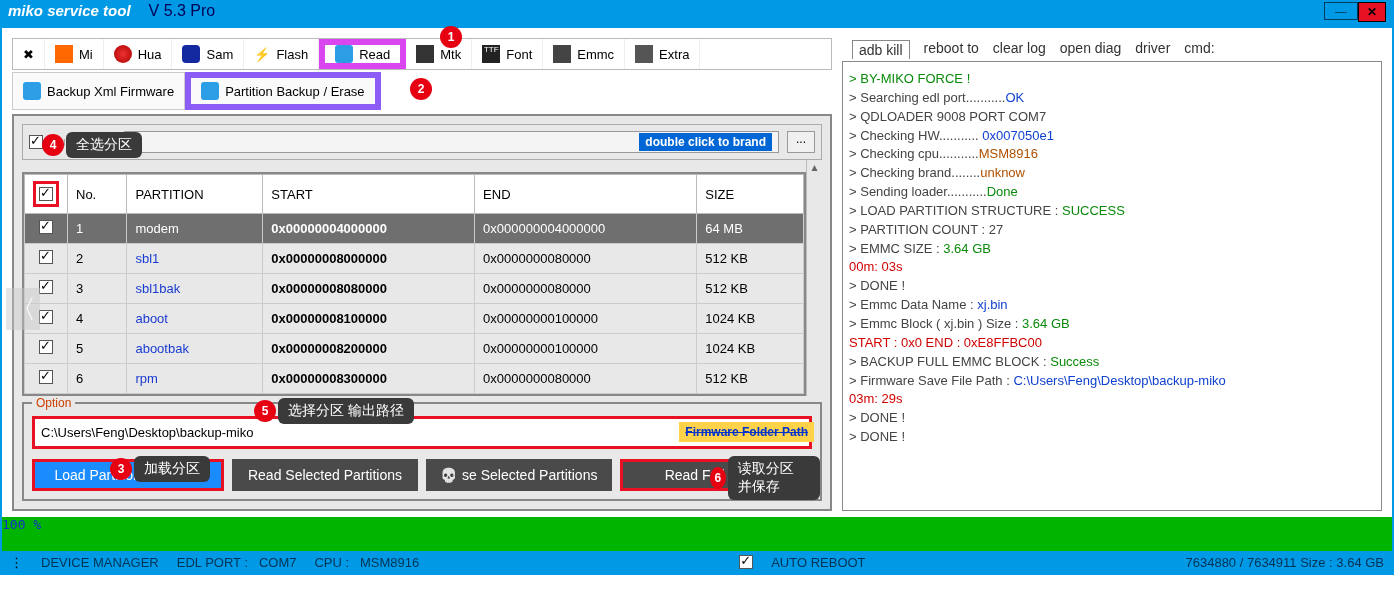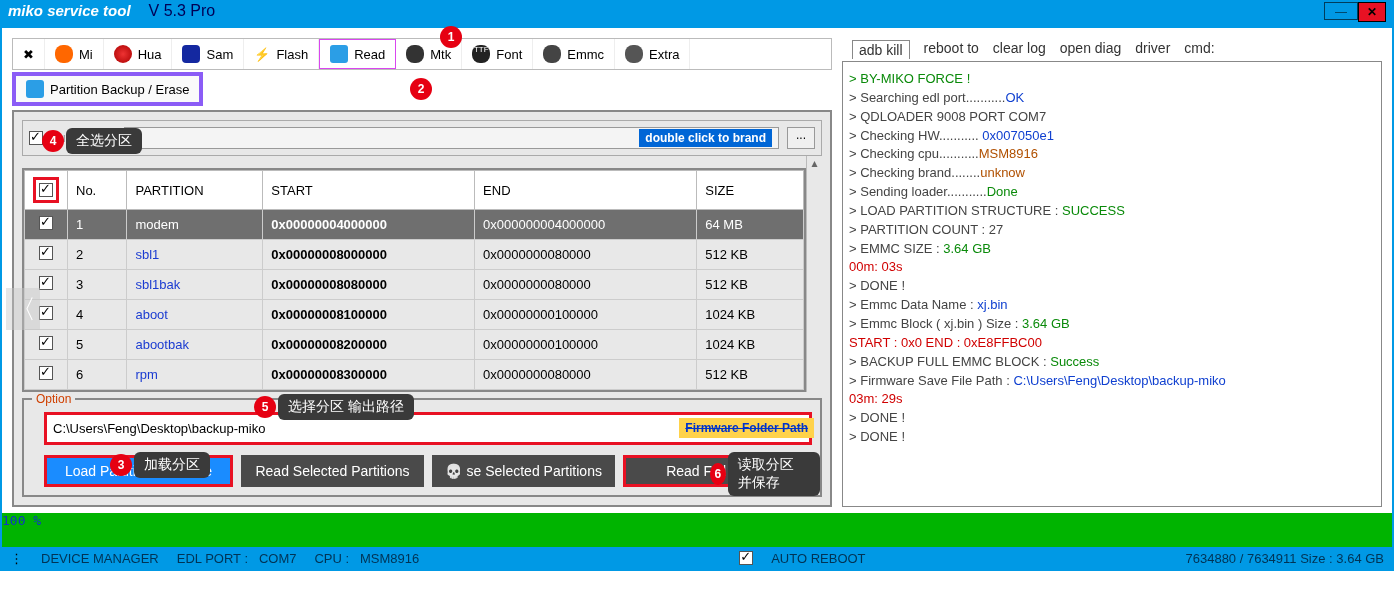--- a/index.html
+++ b/index.html
@@ -9,24 +9,24 @@
   .titlebar .app { font-weight: bold; font-size: 15px; margin-right: 18px; font-style: italic; }
   .titlebar .ver { color: #005; font-size: 16px; }
   .titlebar .spacer { flex: 1; }
   .titlebar .min { width: 34px; height: 18px; background: #0099e5; border:1px solid #003d5c; display:flex; align-items:flex-end; justify-content:center; color:#003d5c; }
   .titlebar .close { width: 28px; height: 20px; background: #e81123; border:1px solid #000; display:flex; align-items:center; justify-content:center; color:#000; font-weight:bold;}
   .main { display: flex; padding: 10px 10px 6px 10px; gap: 10px; background:#fff;}
   .left { flex: 1; position: relative; }
   .right { width: 540px; display:flex; flex-direction:column; }
   .toolbar { display: flex; height: 32px; border: 1px solid #bbb; background: #fff; }
   .toolbar .tb { display:flex; align-items:center; padding: 0 10px; gap:6px; border-right:1px solid #eee; font-size:13px; }
-  .toolbar .tb.hl { border: 1px solid #d946ef; }
+  .toolbar .tb.hl { border: 6px solid #d946ef; }
   .tabs2 { display:flex; margin-top: 2px; }
   .tabs2 .tab { display:flex; align-items:center; gap:6px; padding: 4px 10px; border:1px solid #ccc; background:#fafafa; font-size:13px; }
-  .tabs2 .tab.hl { border: 4px solid #8b5cf6; }
+  .tabs2 .tab.hl { border: 6px solid #8b5cf6; }
   .pane { border: 2px solid #888; margin-top: 4px; background: #e8e8e8; padding: 8px; position:relative;}
   .loaderrow { display:flex; align-items:center; gap:8px; padding: 6px; border:1px solid #aaa; background:#e8e8e8;}
   .loaderrow .pathbox { flex:1; height:22px; border:1px solid #999; background:#f4f4f4; display:flex; align-items:center; justify-content:flex-end; padding:0 6px;}
   .loaderrow .pathbox .hint { background:#0066d6; color:#fff; font-weight:bold; padding:2px 6px;}
   .loaderrow .browse { width:28px; height:22px; border:1px solid #999; background:#f0f0f0; text-align:center;}
   .annot { position:absolute; display:flex; align-items:center; z-index:10; pointer-events:none;}
   .annot .num { width:22px; height:22px; border-radius:50%; background:#e60012; color:#fff; font-weight:bold; display:flex; align-items:center; justify-content:center; font-size:12px;}
   .annot .bubble { background:#3a3a3a; color:#fff; padding:4px 10px; border-radius:6px; margin-left:2px; font-size:14px;}
   .annot .bubble::before { content:""; position:absolute; left:20px; top:50%; transform:translateY(-50%); border:6px solid transparent; border-right-color:#3a3a3a;}
   .tablewrap { margin-top: 12px; border:2px solid #888; background:#fff; }
@@ -34,21 +34,21 @@
   th { background:#fff; text-align:left; padding:6px 8px; border:1px solid #bbb; font-weight:normal;}
   td { padding:6px 8px; border:1px solid #ccc; background:#e8e8e8;}
   tr.selrow td { background:#6f6f6f; color:#fff; }
   tr td.plink { color:#1a3bd1; }
   th.ck { width:34px; text-align:center;}
   td.ck { width:34px; text-align:center; background:#e8e8e8;}
   .ckbox { width:14px; height:14px; display:inline-block; border:1px solid #555; background:#fff; position:relative;}
   .ckbox.checked::after { content:"✓"; position:absolute; top:-3px; left:0; font-size:13px; color:#000;}
   .ckhead { border:3px solid #e81123; display:inline-flex; padding:3px;}
   .scrolltrack { width:16px; background:#e8e8e8; border-left:1px solid #bbb;}
-  .optionbox { border:2px solid #888; margin-top:6px; padding:4px 8px 8px 20px; background:#e8e8e8; position:relative;}
+  .optionbox { border:2px solid #888; margin-top:6px; padding:4px 8px 8px 8px; background:#e8e8e8; position:relative;}
   .optionbox .legend { position:absolute; top:-8px; left:8px; background:#e8e8e8; padding:0 4px; color:#d04000; font-size:12px;}
   .optionbox .pathin { border:3px solid #e81123; padding:6px; background:#fff; margin-top:8px; display:flex; align-items:center;}
   .optionbox .pathin input { border:none; flex:1; font-size:13px; outline:none;}
   .fwlabel { position:absolute; right:6px; top:18px; background:#ffd24a; color:#0033cc; font-weight:bold; padding:3px 6px; text-decoration:line-through;}
   .btnrow { display:flex; gap:8px; margin-top:10px; align-items:center;}
   .bigbtn { flex:1; height:32px; display:flex; align-items:center; justify-content:center; color:#fff; font-size:14px; font-weight:500; background:#4a4a4a;}
   .bigbtn.blue { background:#1a8cff;}
   .bigbtn.hl { border:3px solid #e81123;}
   .bigbtn.icon::before { content:"💀"; margin-right:4px; filter:grayscale(1);}
   .logtabs { display:flex; gap:14px; padding:2px 10px; font-size:14px;}
@@ -57,21 +57,21 @@
   .logbox { flex:1; border:1px solid #888; padding:8px 6px; font-size:13px; line-height:1.45; background:#fff; overflow:hidden; font-family: "Segoe UI", sans-serif;}
   .logbox .l { color:#444;}
   .logbox .ok { color:#1040d0;}
   .logbox .grn { color:#0a8a0a;}
   .logbox .red { color:#d00000;}
   .logbox .org { color:#b05000;}
   .progress { height:34px; background:#00b400; color:#1033c8; text-align:left; font-size:13px; font-family:monospace; }
   .statusbar { height:22px; background:#0099e5; color:#003355; display:flex; align-items:center; padding:0 8px; font-size:13px; gap:18px;}
   .statusbar .sp { flex:1;}
   .arrowback { position:absolute; left:-6px; top:250px; width:34px; height:42px; background:rgba(200,200,200,.45); display:flex; align-items:center; justify-content:center; color:#fff; font-size:26px; z-index:5;}
-  .ico { width:18px; height:18px; display:inline-block;border-radius:8px; }
+  .ico { width:18px; height:18px; display:inline-block; }
   .tablewrap-outer { display:flex; }
   .tablewrap-outer .scrolltrack .up::before{content:"▴"; display:block; text-align:center; color:#666;}
 </style>
 </head>
 <body>
 
 <div class="win">
   <div class="titlebar">
     <span class="app">miko service tool</span>
     <span class="ver">V 5.3 Pro</span>
@@ -124,20 +124,24 @@
             <span class="ico" style="background:#555"></span>
             <span>Extra</span>
           </div>
       </div>
 
       <div class="annot" style="top:-12px; left:428px;">
           <div class="num">1</div>
         </div>
 
       <div class="tabs2">
+        <div class="tab">
+            <span class="ico" style="background:#2b9ee6;border-radius:3px"></span>
+            <span>Backup Xml Firmware</span>
+          </div>
         <div class="tab hl">
             <span class="ico" style="background:#2b9ee6;border-radius:3px"></span>
             <span>Partition Backup / Erase</span>
           </div>
       </div>
       <div class="annot" style="top:40px; left:398px;">
           <div class="num">2</div>
         </div>
 
       <div class="pane">

